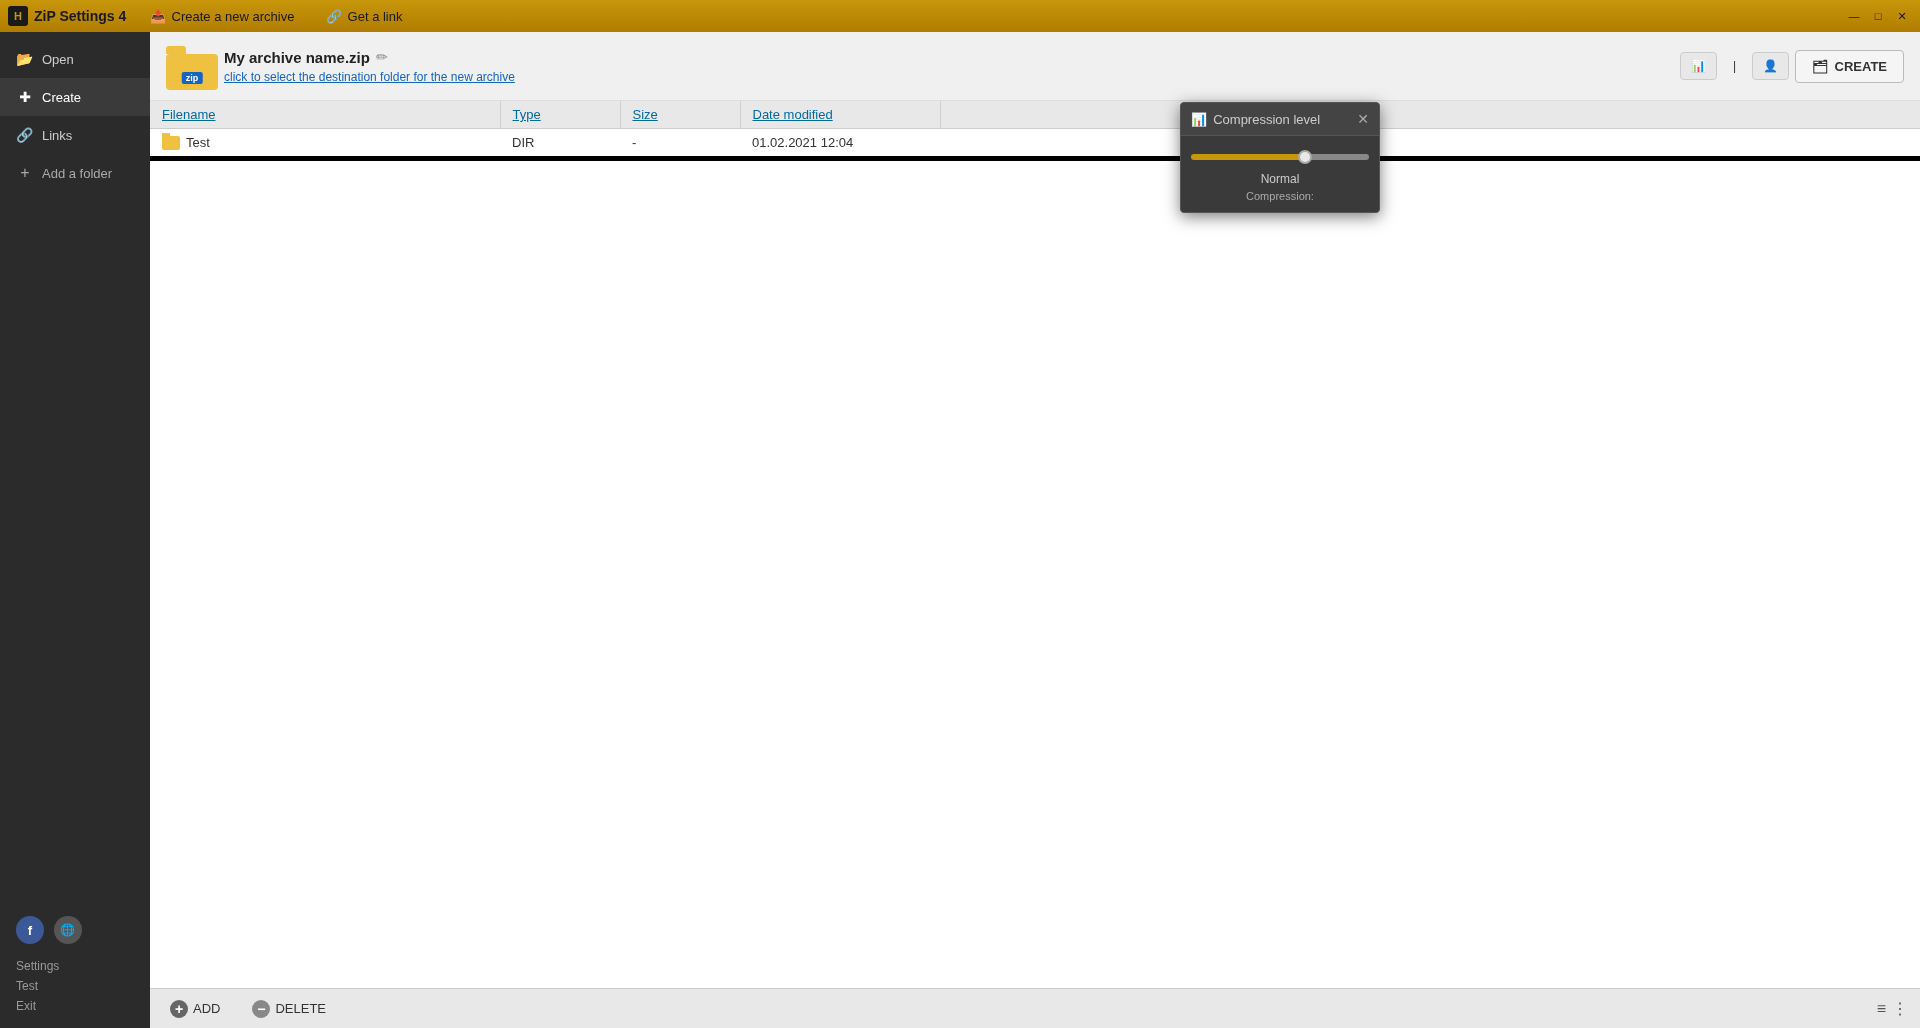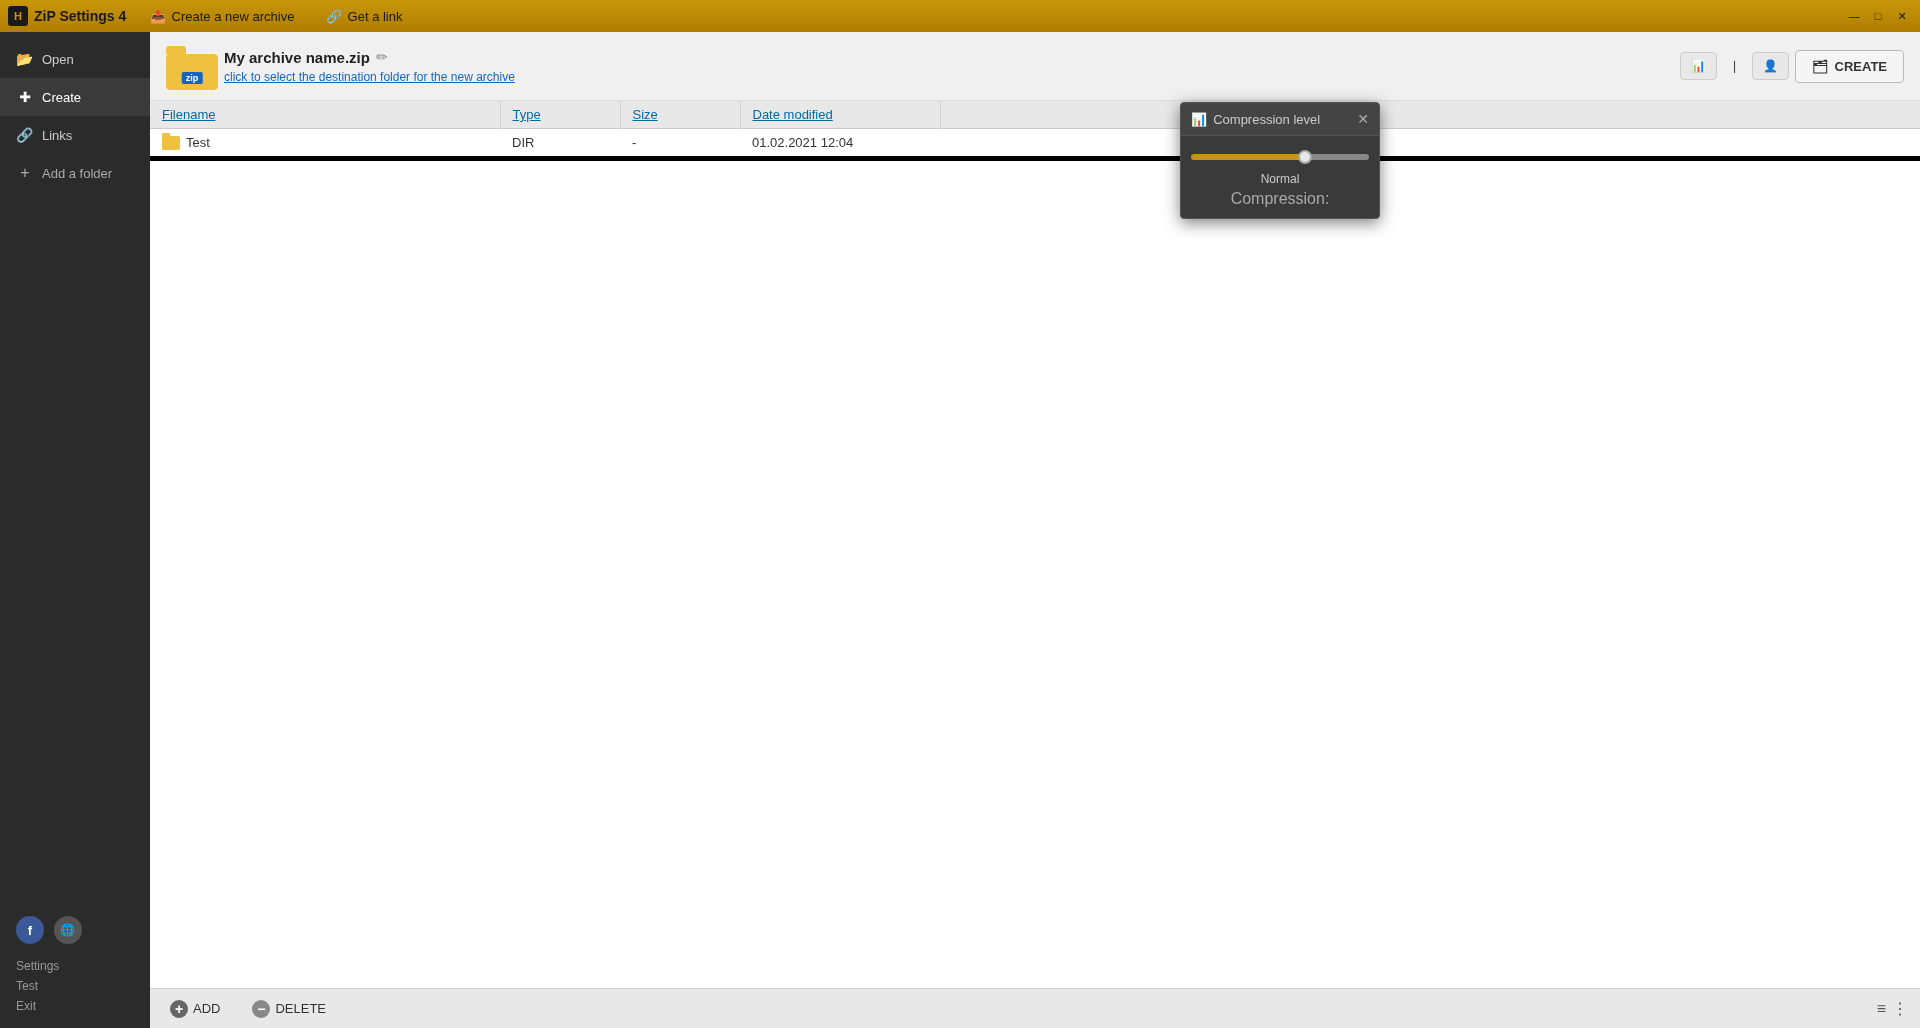--- a/index.html
+++ b/index.html
@@ -297,21 +297,21 @@
       border-radius: 50%;
       background: #e8e8e8;
       cursor: pointer;
       border: 2px solid #aaa;
     }
     .comp-level-label {
       color: #cccccc; font-size: 12px; text-align: center;
       margin-bottom: 4px;
     }
     .comp-label {
-      color: #aaa; font-size: 16px; text-align: center;
+      color: #aaa; font-size: 11px; text-align: center;
     }
   </style>
 </head>
 <body>
 
 <div class="title-bar">
   <div class="title-bar-left">
     <div class="app-title">
       <div class="app-logo">
         <span>H</span>

